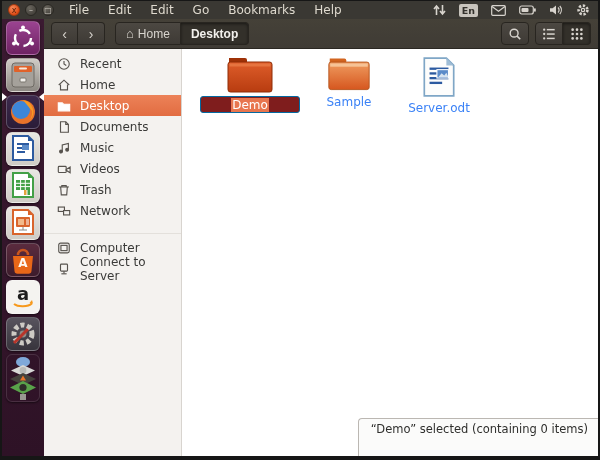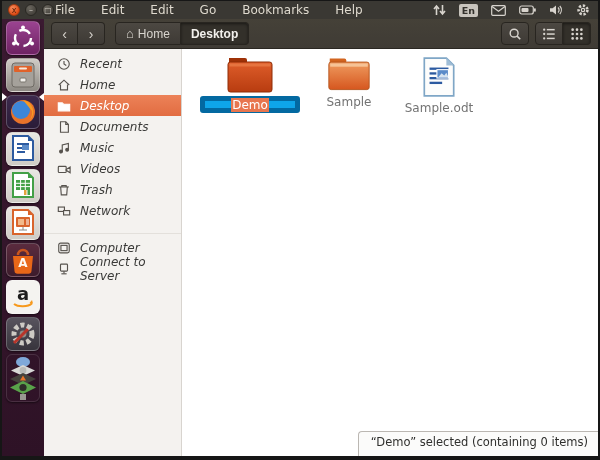--- a/index.html
+++ b/index.html
@@ -5,21 +5,21 @@
   * { margin:0; padding:0; box-sizing:border-box; }
   html,body { width:600px; height:460px; font-family:"DejaVu Sans", sans-serif; background:#fff; overflow:hidden; }
   .screen { position:relative; width:600px; height:460px; border:2px solid #161616; border-top-width:1px; border-bottom-width:4px; background:#fff; overflow:hidden; }
 
   
   .panel { position:absolute; left:0; top:0; right:0; height:18px; background:#3A3833; display:flex; align-items:center; color:#DFDACF; font-size:12px; z-index:30; }
   .win-controls { display:flex; gap:5px; padding-left:6px; align-items:center; }
   .wc { width:12px; height:12px; border-radius:50%; font-size:8px; line-height:11px; text-align:center; color:#3A2415; cursor:default; }
   .wc-close { background:radial-gradient(circle at 35% 30%, #F58B5B, #DF4B16 70%); border:1px solid #A33A10; color:#5A2008; }
   .wc-min, .wc-max { background:radial-gradient(circle at 35% 30%, #6B675F, #44413B 75%); border:1px solid #2A2823; color:#C8C4BC; }
-  .panel-menus { display:flex; gap:26px; margin-left:1px;text-align:center; }
+  .panel-menus { display:flex; gap:19px; margin-left:15px;text-align:center; }
   .panel-menus span { cursor:default; }
   .panel-right { margin-left:auto; display:flex; align-items:center; gap:13px; padding-right:8px; }
   .kbd-badge { background:#C8C4BD; color:#33312C; font-size:9.5px; font-weight:bold; padding:1px 3px; border-radius:2px; line-height:11px; }
   .pi svg { display:block; }
 
   
   .launcher { position:absolute; left:0; top:18px; bottom:0; width:42px; background:linear-gradient(#3B1A31,#2E1226); overflow:hidden; z-index:20; }
   .tiles { display:flex; flex-direction:column; align-items:center; padding-top:2px; gap:3px; }
   .tile { position:relative; width:34px; height:34px; border-radius:6px; border:1px solid rgba(255,255,255,.22); box-shadow:0 1px 2px rgba(0,0,0,.5); overflow:hidden; flex:0 0 auto; }
   .tile svg { display:block; margin:auto; }
@@ -50,39 +50,39 @@
   .crumb.active { background:#33302A; box-shadow:inset 0 1px 3px rgba(0,0,0,.5); font-weight:bold; color:#F2F0EC; }
   .home-glyph { font-size:13px; }
   .tb-right { margin-left:auto; display:flex; gap:6px; }
   .tb-btn.single { width:28px; border-radius:4px; }
   .view .tb-btn { width:28px; }
   .tb-btn.pressed { background:#33302A; box-shadow:inset 0 1px 3px rgba(0,0,0,.5); }
 
   .body { flex:1; display:flex; min-height:0; }
 
   
-  .sidebar { width:138px; background:#F4F2EF; border-right:1px solid #D8D4CF; padding-top:4px; flex:0 0 auto;font-style:italic; }
+  .sidebar { width:138px; background:#F4F2EF; border-right:1px solid #D8D4CF; padding-top:4px; flex:0 0 auto; }
   .side-item { display:flex; align-items:center; gap:9px; height:21px; padding-left:13px; font-size:12px; color:#3A3A38; cursor:default; }
   .side-item svg { flex:0 0 auto; stroke:#57534E; fill:none; stroke-width:1.3; }
   .side-item.selected { background:linear-gradient(#EC8258,#E26C41); color:#FFFFFF; }
   .side-item.selected svg { stroke:#FFFFFF; }
   .side-sep { height:10px; margin:3px 0 3px 0; border-bottom:1px solid #E3E0DB; width:100%; }
 
   
   .main { flex:1; background:#FFFFFF; position:relative; min-width:0; }
   .files-row { display:flex; align-items:flex-start; padding:7px 0 0 16px; gap:16px; }
   .file-cell { display:flex; flex-direction:column; align-items:center; }
   .fc-demo { width:104px; }
   .fc-sample { width:62px; }
   .fc-odt { width:86px; }
-  .file-label { font-size:12px; color:#737373; margin-top:3px; }
-  .rename-box { margin-top:2px; width:100px; height:17px; background:#0ea5e9; border:5px solid #0369a1; border-radius:3px; display:flex; align-items:center; justify-content:center; }
+  .file-label { font-size:12px; color:#3b82f6; margin-top:3px; }
+  .rename-box { margin-top:2px; width:100px; height:17px; background:#7f1d1d; border:1px solid #0369a1; border-radius:3px; display:flex; align-items:center; justify-content:center; }
   .rename-text { background:#E8764F; color:#FFFFFF; font-size:12px; line-height:14px; padding:0 1px; }
 
-  .statusbar { position:absolute; right:0; bottom:0; background:#FBFBFA; border:1px solid #BBB7B2; border-right:none; border-bottom:none; border-top-left-radius:4px; padding:3px 10px 7px 12px; font-size:11.5px; color:#2F2F2D; }
+  .statusbar { position:absolute; right:0; bottom:0; background:#FBFBFA; border:1px solid #BBB7B2; border-right:none; border-bottom:none; border-top-left-radius:4px; padding:3px 10px 20px 12px; font-size:11.5px; color:#2F2F2D; }
 </style>
 </head>
 <body>
 
 <div class="screen">
 
   <div class="panel">
     <div class="win-controls">
       <span class="wc wc-close">x</span>
       <span class="wc wc-min">–</span>
@@ -394,21 +394,21 @@
             <svg width="36" height="42" viewBox="0 0 34 40">
               <path d="M3 2h21l7 7v29H3z" fill="#FDFDFC" stroke="#7FA6C6" stroke-width="1.6"></path>
               <path d="M24 2l7 7h-7z" fill="#9FBDD6"></path>
               <rect x="8" y="11" width="18" height="2.2" fill="#2C5AA0"></rect>
               <rect x="8" y="15.5" width="18" height="2.2" fill="#2C5AA0"></rect>
               <rect x="8" y="20" width="18" height="2.2" fill="#2C5AA0"></rect>
               <rect x="8" y="24.5" width="12" height="2.2" fill="#2C5AA0"></rect>
               <rect x="15" y="13" width="11" height="8" fill="#5B8BC9" stroke="#FFFFFF"></rect>
               <path d="M16.5 20l3-3.5 2.5 2 2-2.5 2 4z" fill="#D8E4F0"></path>
             </svg>
-            <span class="file-label">Sample.odt</span>
+            <span class="file-label">Server.odt</span>
           </div>
         </div>
 
         <div class="statusbar">“Demo” selected  (containing 0 items)</div>
       </div>
     </div>
   </div>
 
 </div>
 

